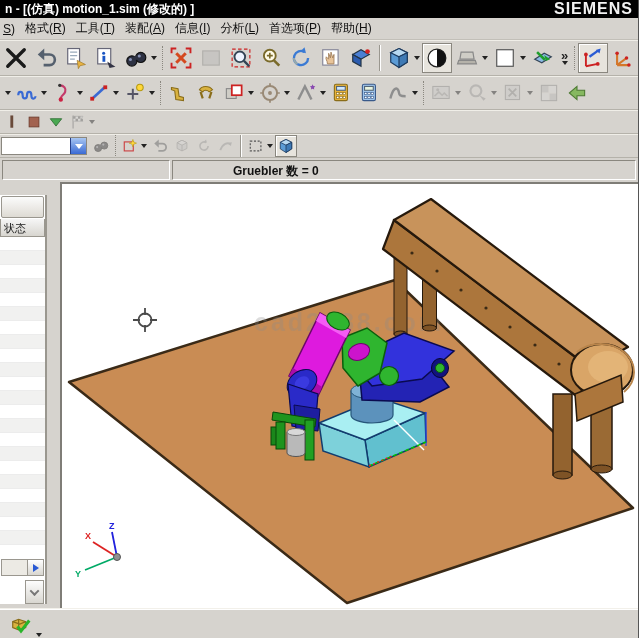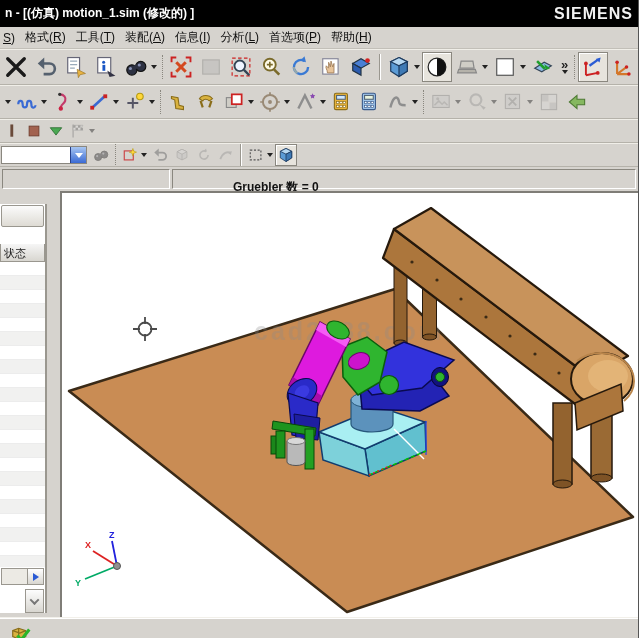--- a/index.html
+++ b/index.html
@@ -1,19 +1,19 @@
 <!DOCTYPE html>
 <html><head>
 <meta charset="utf-8">
 <style>
   * { box-sizing: border-box; margin:0; padding:0; }
   body { margin:0; background:#888; font-family:"Liberation Sans", sans-serif; }
   .app { width:639px; height:638px; background:#D6D3CE; position:relative; overflow:hidden; border-right:1px solid #555;}
   
-  .title-bar { height:27px; background:#000; color:#fff; display:flex; justify-content:space-between;
+  .title-bar { height:18px; background:#000; color:#fff; display:flex; justify-content:space-between;
                align-items:center; padding:8px 5px; font-size:12px; font-weight:bold; }
   .title-bar .title { white-space:nowrap; overflow:hidden; }
   .title-bar .brand { font-size:16px; letter-spacing:1px; font-weight:bold; color:#f2f2f2; }
   
   .menu-bar { height:22px; display:flex; align-items:center; background:#D6D3CE; font-size:12px; color:#111;
               border-bottom:1px solid #c2bfb8; padding-left:1px;}
   .menu-item { padding:3px 8px 3px 2px; white-space:nowrap; cursor:default;}
   
   .tb { display:flex; align-items:center; background:#D6D3CE; border-top:1px solid #f0eee8;
         border-bottom:1px solid #b5b2aa; padding:1px 1px; overflow:hidden; white-space:nowrap;}
@@ -31,30 +31,30 @@
   .combo { display:flex; width:86px; height:18px; border:1px solid #8a877f; background:#fff; margin-right:3px;}
   .combo-field { flex:1; font-size:11px; padding:2px 3px; overflow:hidden; }
   .combo-btn { width:16px; background:linear-gradient(#a8c6f2,#3a6ad4); border-left:1px solid #27408a;
                display:flex; align-items:center; justify-content:center; }
   .combo-btn .arr { width:0; height:0; border-left:4px solid transparent; border-right:4px solid transparent;
                     border-top:5px solid #fff; }
   
   .prompt-bar { height:24px; background:#D6D3CE; display:flex; gap:2px; padding:2px; }
   .pb-left { width:168px; border:1px solid; border-color:#8a877f #fff #fff #8a877f; }
   .pb-msg  { flex:1; border:1px solid; border-color:#8a877f #fff #fff #8a877f; font-size:12px;
-             color:#111; padding:9px 4px 0 60px; font-weight:bold;}
+             color:#111; padding:2px 4px 0 60px; font-weight:bold;}
   
   .main { display:flex; height:426px; background:#D6D3CE; }
   .sidebar { width:60px; position:relative; }
   .panel { position:absolute; left:0; top:13px; bottom:4px; width:47px; background:#fff;
            border-right:2px solid #9a978f; display:flex; flex-direction:column; }
   .panel-btn { height:22px; margin:1px; background:linear-gradient(#fbfbfb,#dedbd4);
                border:1px solid #9a978f; border-radius:2px; }
   .col-header { height:18px; background:linear-gradient(#f6f6f6,#d8d6d0); border:1px solid #9a978f;
-                border-top:none; font-size:11px; padding:2px 0 0 3px; color:#222;margin-top:16px; }
+                border-top:none; font-size:11px; padding:2px 0 0 3px; color:#222; }
   .rows { flex:1; overflow:hidden; background:#fff; }
   .row { height:14px; border-bottom:1px solid #ececec; }
   .row:nth-child(even){ background:#f1f1f0; }
   .hscroll { height:17px; border:1px solid #9a978f; background:#eceae4; display:flex;
              justify-content:flex-end; margin:1px; }
   .hs-btn { width:16px; border-left:1px solid #9a978f; background:linear-gradient(#fff,#d8d6d0);
             display:flex; align-items:center; justify-content:center; }
   .hs-btn .arr { width:0; height:0; border-top:4px solid transparent; border-bottom:4px solid transparent;
                  border-left:6px solid #2a5ad4; }
   .collapse { height:24px; margin:3px 1px 0 1px; display:flex; justify-content:flex-end; }

